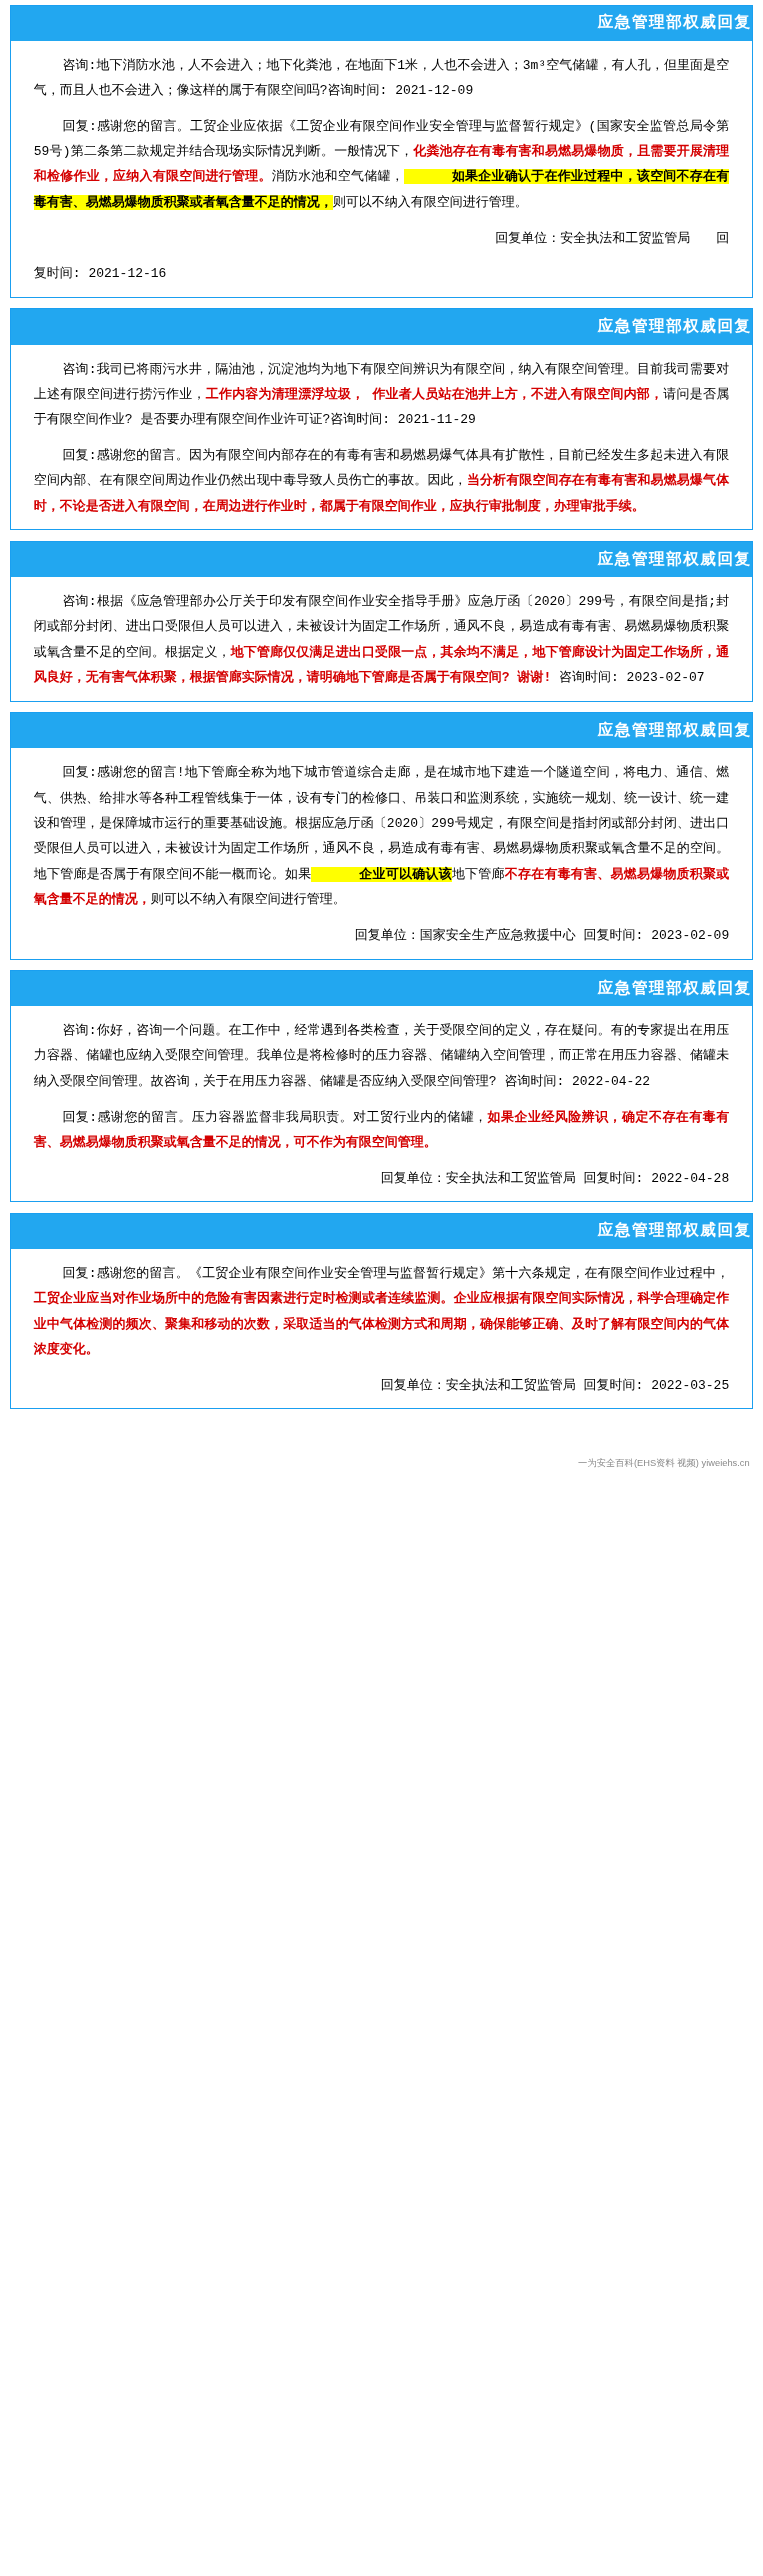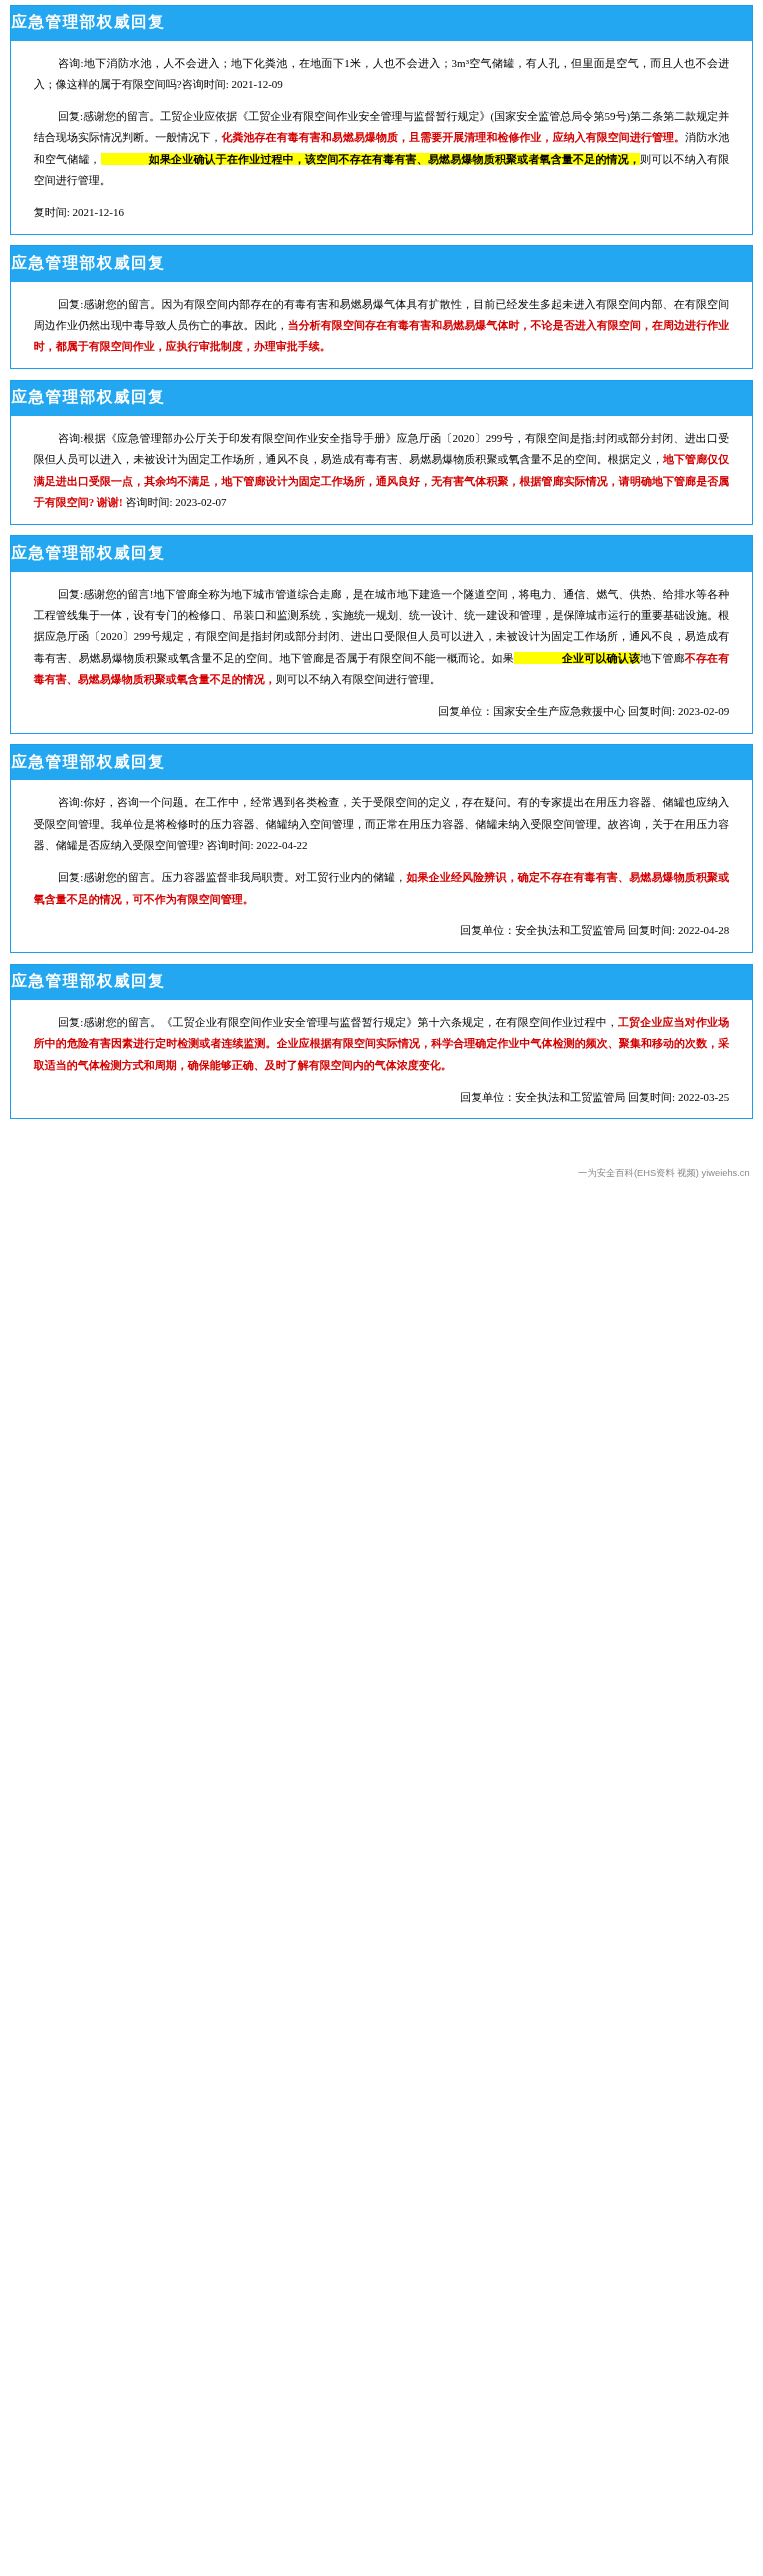--- a/index.html
+++ b/index.html
@@ -18,37 +18,38 @@
     background: #fff;
   }
   .card {
     border: 0.7px solid #1a9ff0;
     margin: 0 10.4px 10.4px 10.4px;
     background: #fff;
   }
   .card-header {
     background: #22a7f0;
     color: #ffffff;
-    text-align: left;
+    text-align: right;
     font-size: 15.6px;
     font-weight: bold;
     letter-spacing: 1.5px;
     padding: 6.7px 0 7.5px 0;
     font-family: "Liberation Sans", sans-serif;
   }
   .card-body {
     padding: 12px 22.4px 10.4px 22.4px;
   }
   .para {
-    font-size: 11px;
+    font-size: 13px;
     line-height: 1.95;
     text-align: justify;
     text-justify: inter-ideograph;
     margin: 0 0 10.4px 0;
     text-indent: 0;
+    font-family: Liberation Mono, monospace;
   }
   .para.indent {
     text-indent: 2.2em;
   }
   .para:last-child {
     margin-bottom: 0;
   }
   .right {
     text-align: right;
   }
@@ -76,26 +77,28 @@
 <body>
 
 <div class="page">
   <div class="spacer-top"></div>
   <div id="cards-root">
       <div class="card">
         <div class="card-header">应急管理部权威回复</div>
         <div class="card-body">
           <p class="para indent"><span>咨询:地下消防水池，人不会进入；地下化粪池，在地面下1米，人也不会进入；3m³空气储罐，有人孔，但里面是空气，而且人也不会进入；像这样的属于有限空间吗?咨询时间: 2021-12-09</span></p>
           <p class="para indent"><span>回复:感谢您的留言。工贸企业应依据《工贸企业有限空间作业安全管理与监督暂行规定》(国家安全监管总局令第59号)第二条第二款规定并结合现场实际情况判断。一般情况下，</span><span class="hl-red">化粪池存在有毒有害和易燃易爆物质，且需要开展清理和检修作业，应纳入有限空间进行管理。</span><span>消防水池和空气储罐，</span><span class="hl-yellow">如果企业确认于在作业过程中，该空间不存在有毒有害、易燃易爆物质积聚或者氧含量不足的情况，</span><span>则可以不纳入有限空间进行管理。</span></p>
+          <p class="para right"><span>回复单位：安全执法和工贸监管局　　回</span></p>
           <p class="para"><span>复时间: 2021-12-16</span></p>
         </div>
       </div>
       <div class="card">
         <div class="card-header">应急管理部权威回复</div>
         <div class="card-body">
+          <p class="para indent"><span>咨询:我司已将雨污水井，隔油池，沉淀池均为地下有限空间辨识为有限空间，纳入有限空间管理。目前我司需要对上述有限空间进行捞污作业，</span><span class="hl-red">工作内容为清理漂浮垃圾， 作业者人员站在池井上方，不进入有限空间内部，</span><span>请问是否属于有限空间作业? 是否要办理有限空间作业许可证?咨询时间: 2021-11-29</span></p>
           <p class="para indent"><span>回复:感谢您的留言。因为有限空间内部存在的有毒有害和易燃易爆气体具有扩散性，目前已经发生多起未进入有限空间内部、在有限空间周边作业仍然出现中毒导致人员伤亡的事故。因此，</span><span class="hl-red">当分析有限空间存在有毒有害和易燃易爆气体时，不论是否进入有限空间，在周边进行作业时，都属于有限空间作业，应执行审批制度，办理审批手续。</span></p>
         </div>
       </div>
       <div class="card">
         <div class="card-header">应急管理部权威回复</div>
         <div class="card-body">
           <p class="para indent"><span>咨询:根据《应急管理部办公厅关于印发有限空间作业安全指导手册》应急厅函〔2020〕299号，有限空间是指;封闭或部分封闭、进出口受限但人员可以进入，未被设计为固定工作场所，通风不良，易造成有毒有害、易燃易爆物质积聚或氧含量不足的空间。根据定义，</span><span class="hl-red">地下管廊仅仅满足进出口受限一点，其余均不满足，地下管廊设计为固定工作场所，通风良好，无有害气体积聚，根据管廊实际情况，请明确地下管廊是否属于有限空间? 谢谢!</span><span> 咨询时间: 2023-02-07</span></p>
         </div>
       </div>
       <div class="card">

